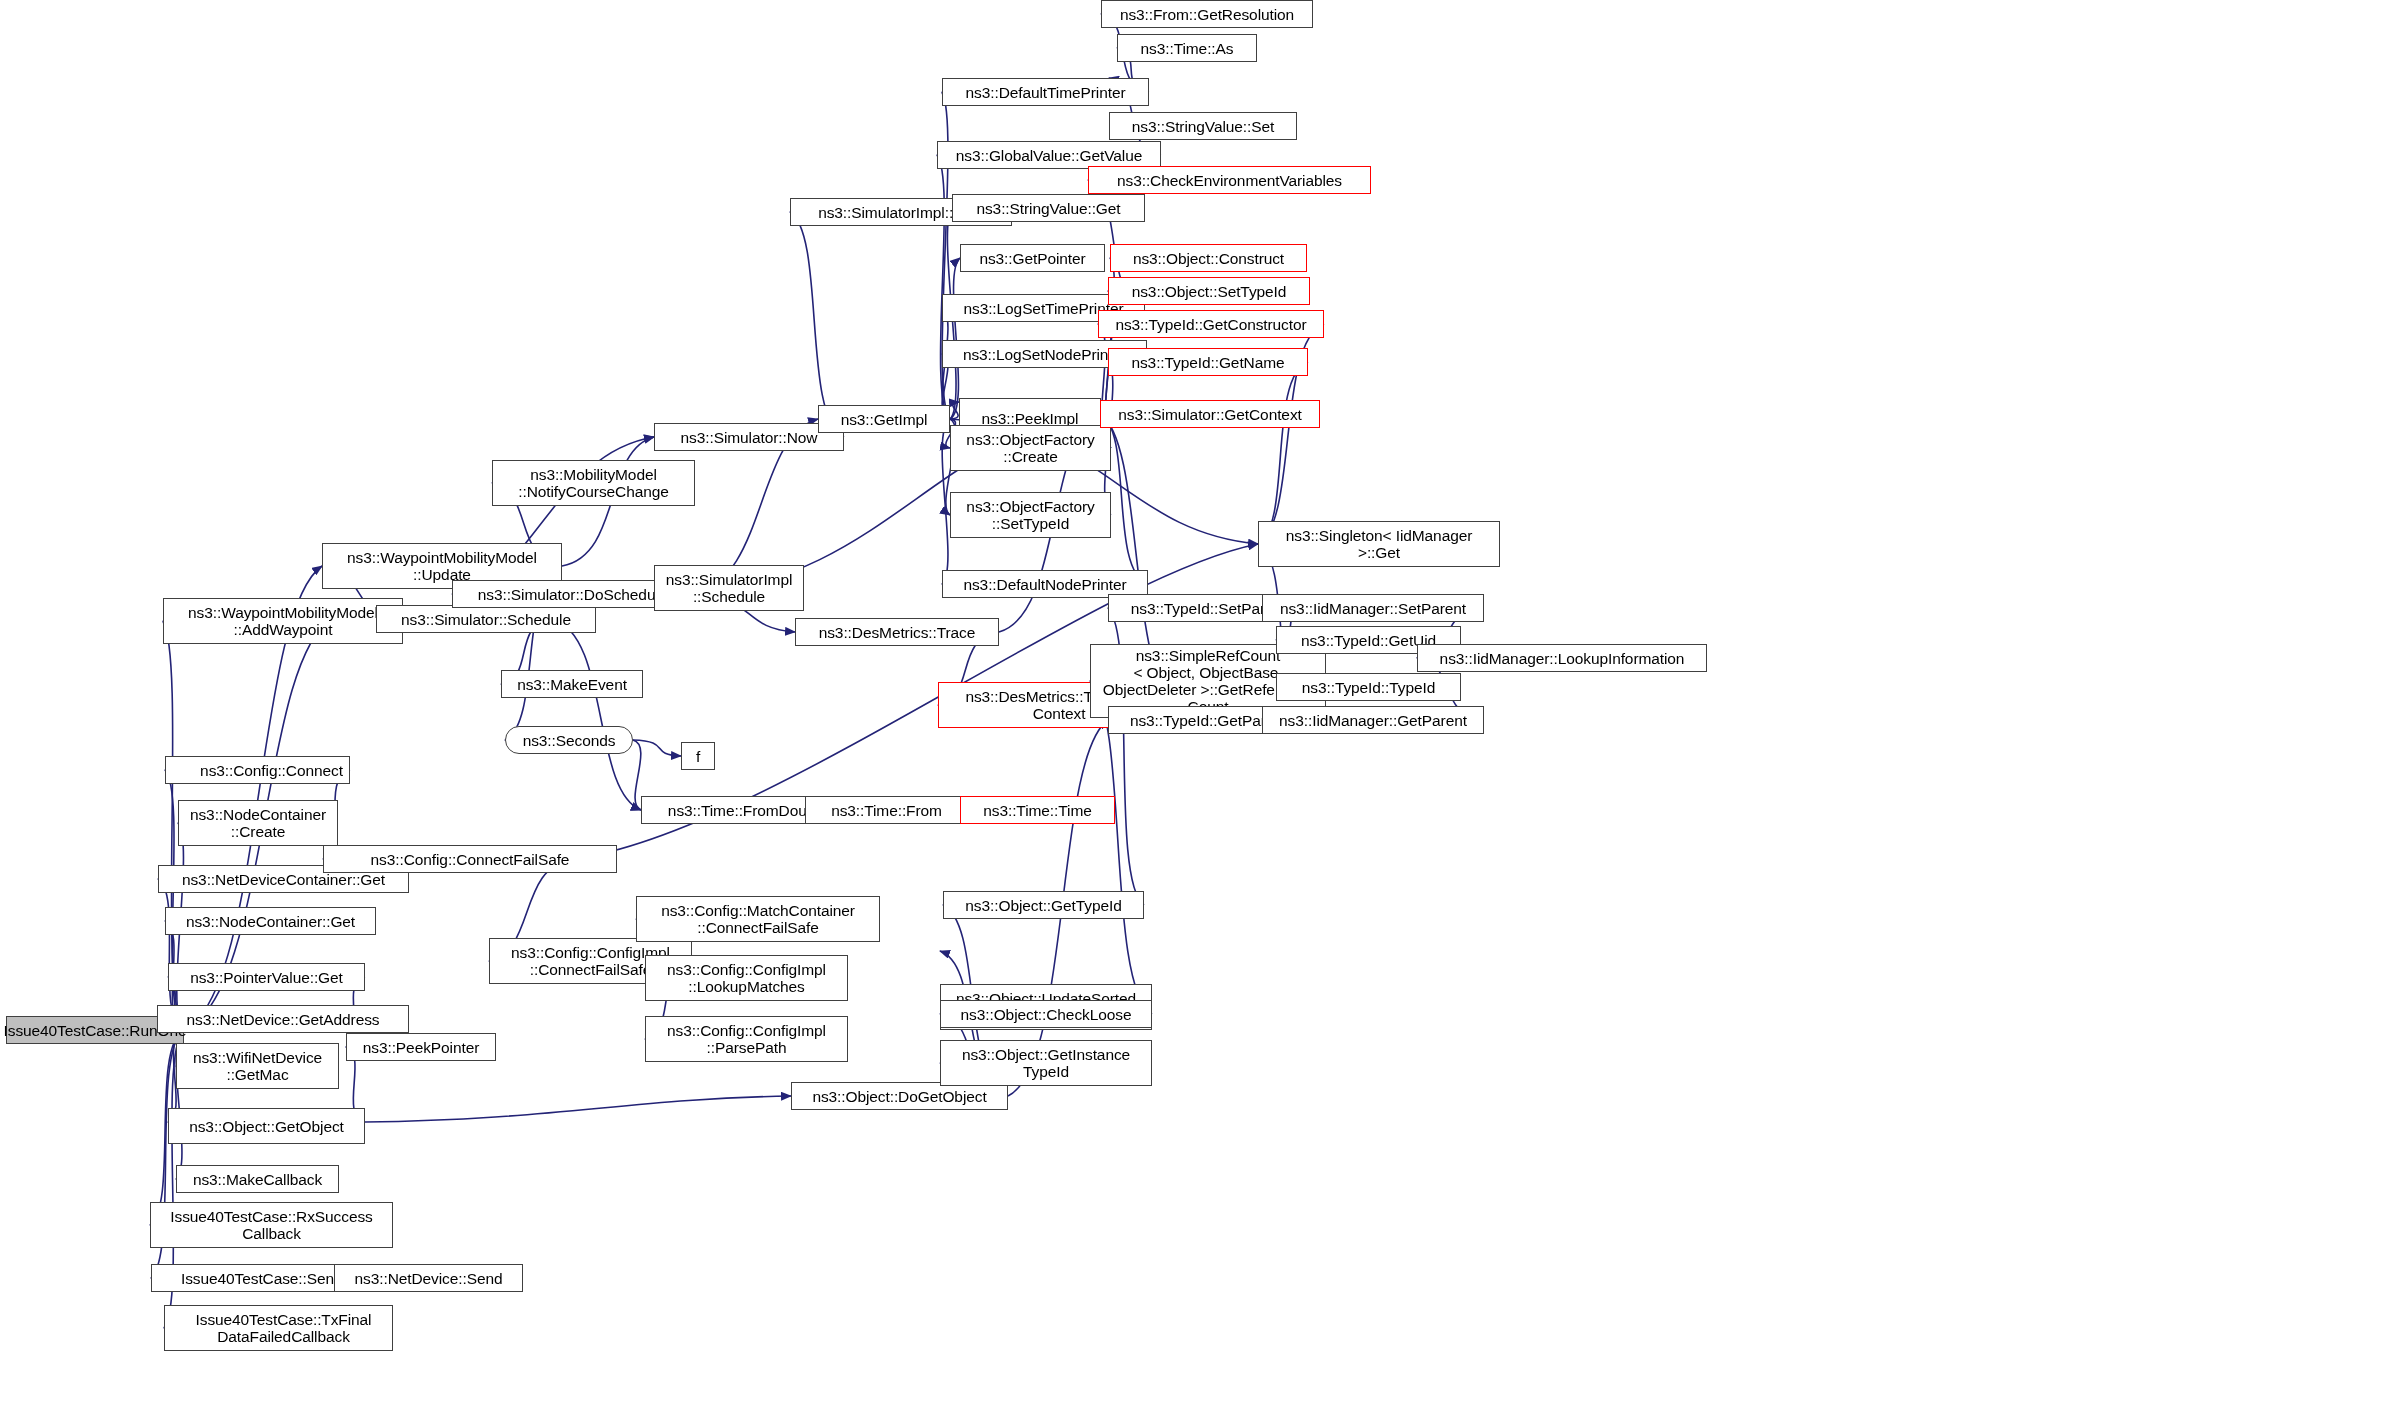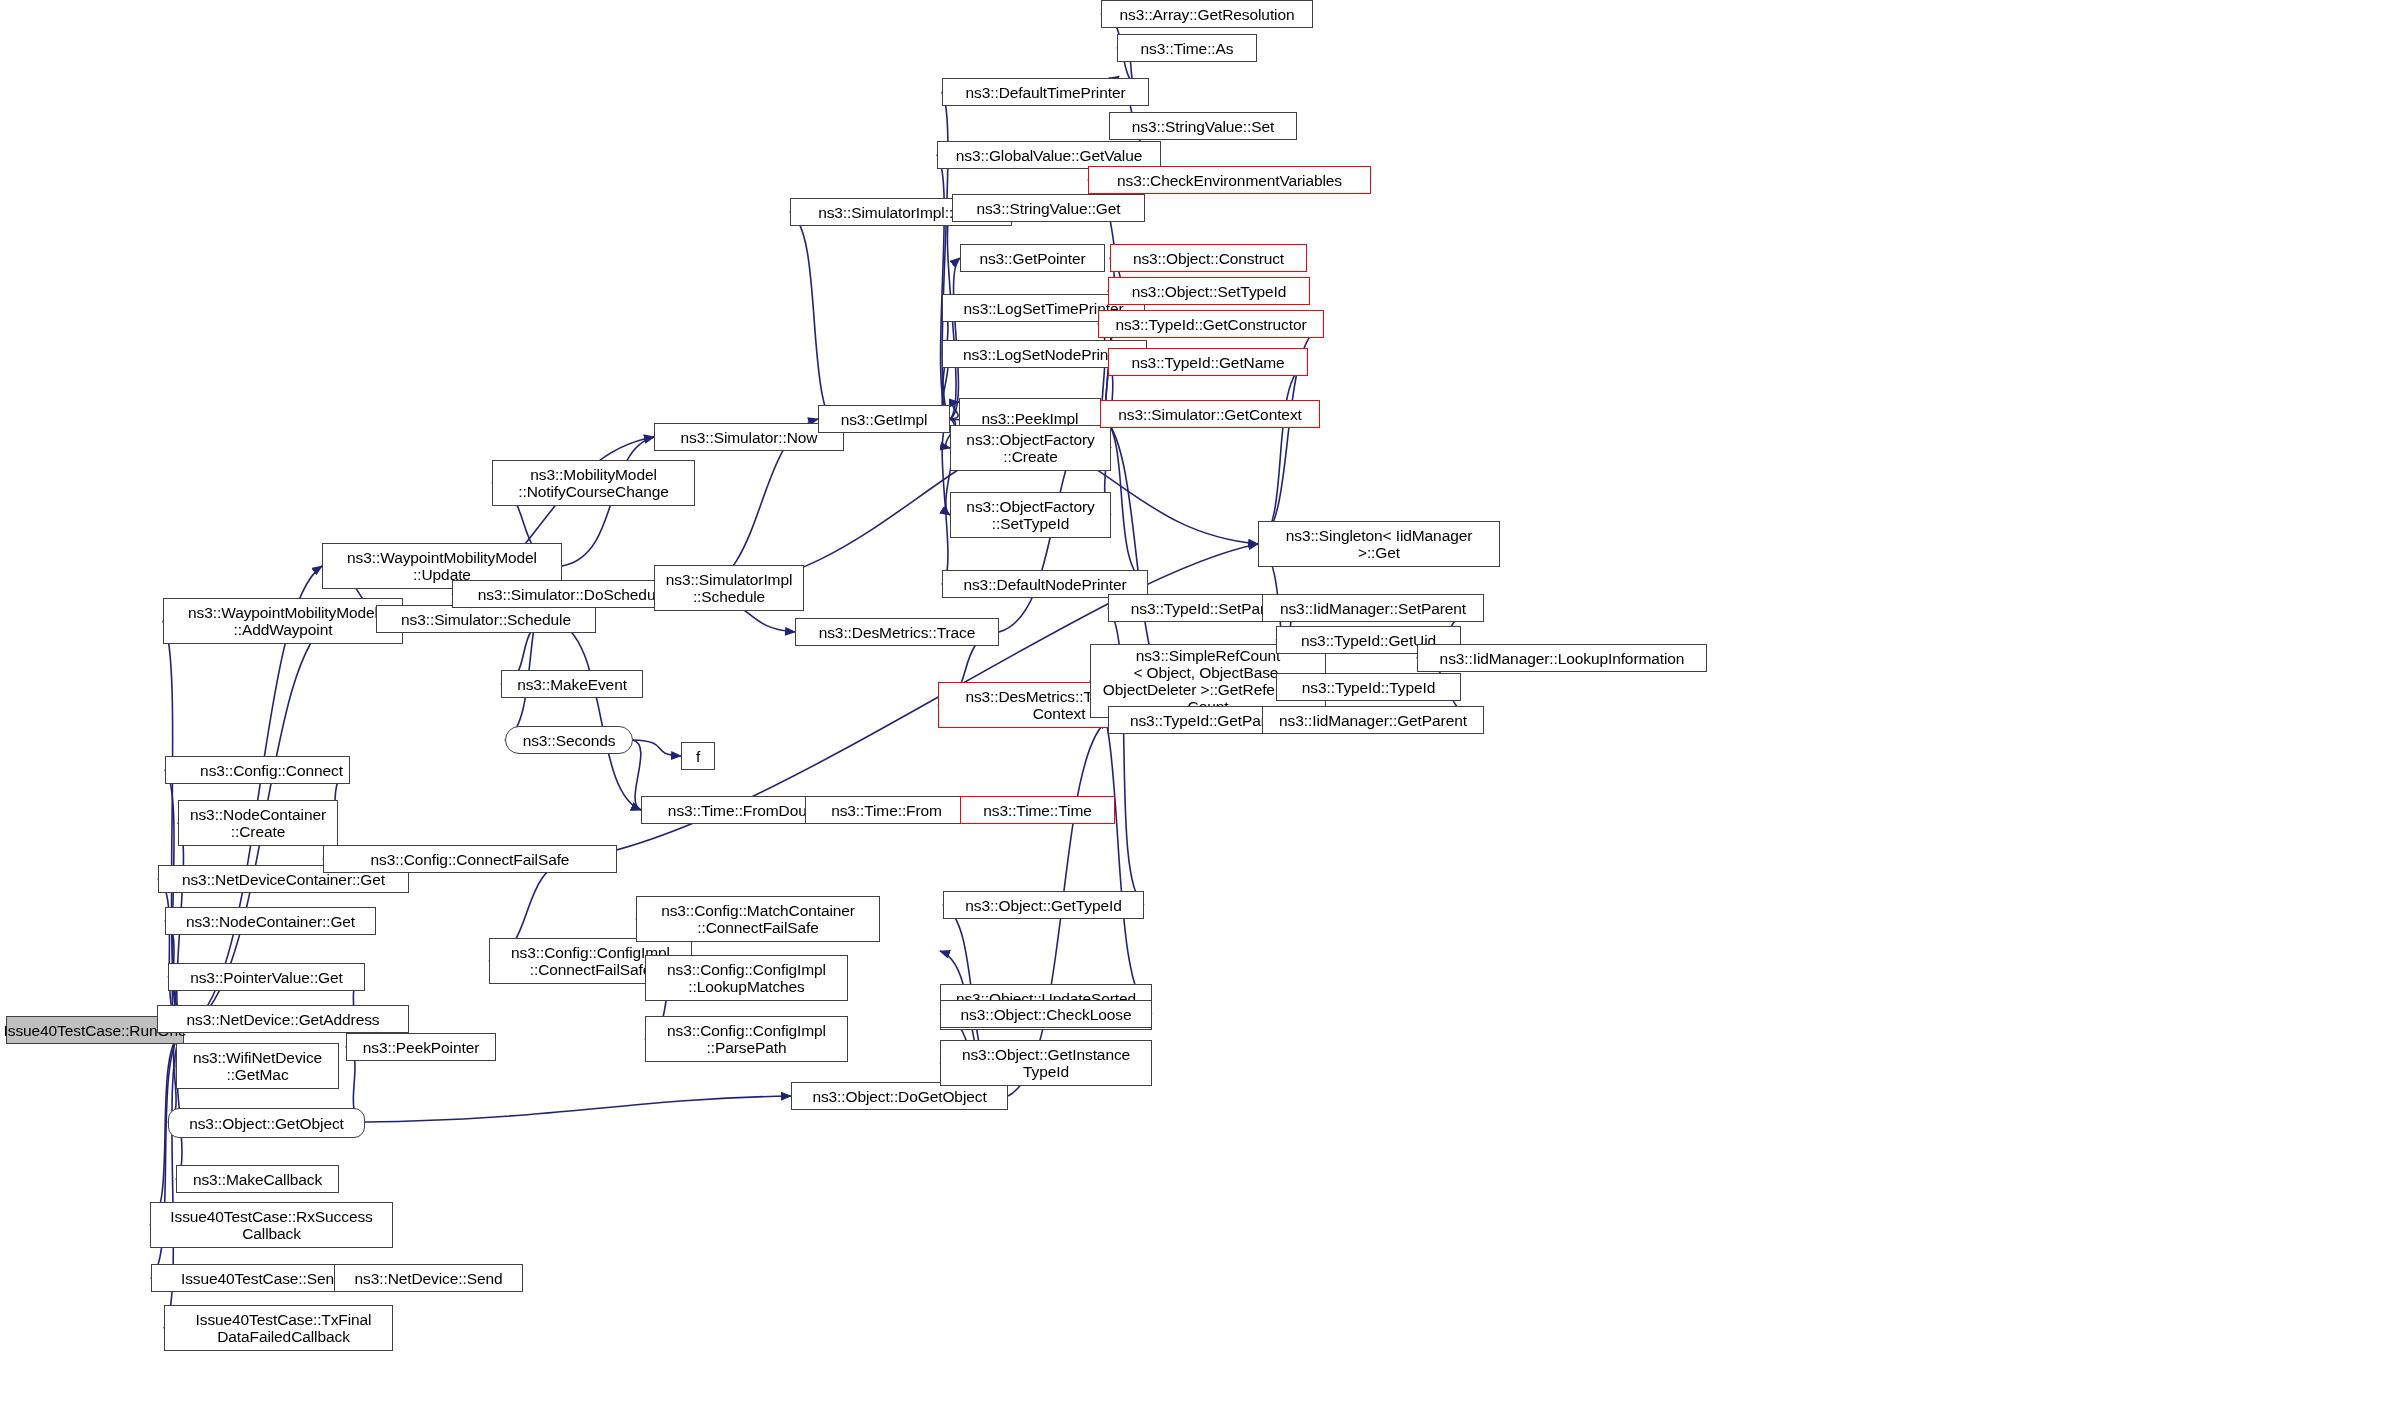--- a/index.html
+++ b/index.html
@@ -116,21 +116,21 @@
 ::AddWaypoint</div>
       <div class="node" style="left: 165px; top: 756px; width: 185px; height: 28px; padding-left: 32px;">ns3::Config::Connect</div>
       <div class="node" style="left: 178px; top: 800px; width: 160px; height: 46px;">ns3::NodeContainer
 ::Create</div>
       <div class="node" style="left: 158px; top: 865px; width: 251px; height: 28px;">ns3::NetDeviceContainer::Get</div>
       <div class="node" style="left: 165px; top: 907px; width: 211px; height: 28px;">ns3::NodeContainer::Get</div>
       <div class="node" style="left: 168px; top: 963px; width: 197px; height: 28px;">ns3::PointerValue::Get</div>
       <div class="node" style="left: 157px; top: 1005px; width: 252px; height: 28px;">ns3::NetDevice::GetAddress</div>
       <div class="node" style="left: 176px; top: 1043px; width: 163px; height: 46px;">ns3::WifiNetDevice
 ::GetMac</div>
-      <div class="node" style="left: 168px; top: 1108px; width: 197px; height: 30px; border-radius: 11px;">ns3::Object::GetObject</div>
+      <div class="node" style="left: 168px; top: 1108px; width: 197px; height: 36px;">ns3::Object::GetObject</div>
       <div class="node" style="left: 176px; top: 1165px; width: 163px; height: 28px;">ns3::MakeCallback</div>
       <div class="node" style="left: 150px; top: 1202px; width: 243px; height: 46px;">Issue40TestCase::RxSuccess
 Callback</div>
       <div class="node" style="left: 151px; top: 1264px; width: 276px; height: 28px;">Issue40TestCase::SendPackets</div>
       <div class="node" style="left: 164px; top: 1305px; width: 229px; height: 46px; padding-left: 14px;">Issue40TestCase::TxFinal
 DataFailedCallback</div>
       <div class="node" style="left: 334px; top: 1264px; width: 189px; height: 28px;">ns3::NetDevice::Send</div>
       <div class="node" style="left: 346px; top: 1033px; width: 150px; height: 28px;">ns3::PeekPointer</div>
       <div class="node" style="left: 322px; top: 543px; width: 240px; height: 46px;">ns3::WaypointMobilityModel
 ::Update</div>
@@ -173,21 +173,21 @@
       <div class="node" style="left: 942px; top: 570px; width: 206px; height: 28px;">ns3::DefaultNodePrinter</div>
       <div class="node red" style="left: 938px; top: 682px; width: 242px; height: 46px;">ns3::DesMetrics::TraceWith
 Context</div>
       <div class="node red" style="left: 960px; top: 796px; width: 155px; height: 28px;">ns3::Time::Time</div>
       <div class="node" style="left: 943px; top: 891px; width: 201px; height: 28px;">ns3::Object::GetTypeId</div>
       <div class="node" style="left: 940px; top: 984px; width: 212px; height: 46px;">ns3::Object::UpdateSorted
 Array</div>
       <div class="node" style="left: 940px; top: 1000px; width: 212px; height: 28px;">ns3::Object::CheckLoose</div>
       <div class="node" style="left: 940px; top: 1040px; width: 212px; height: 46px;">ns3::Object::GetInstance
 TypeId</div>
-      <div class="node" style="left: 1101px; top: 0px; width: 212px; height: 28px;">ns3::Array::GetResolution</div>
+      <div class="node" style="left: 1101px; top: 0px; width: 212px; height: 28px;">ns3::From::GetResolution</div>
       <div class="node" style="left: 1117px; top: 34px; width: 140px; height: 28px;">ns3::Time::As</div>
       <div class="node" style="left: 1109px; top: 64px; width: 188px; height: 28px; margin-top: 48px;">ns3::StringValue::Set</div>
       <div class="node red" style="left: 1088px; top: 166px; width: 283px; height: 28px;">ns3::CheckEnvironmentVariables</div>
       <div class="node red" style="left: 1110px; top: 244px; width: 197px; height: 28px;">ns3::Object::Construct</div>
       <div class="node red" style="left: 1108px; top: 277px; width: 202px; height: 28px;">ns3::Object::SetTypeId</div>
       <div class="node red" style="left: 1098px; top: 310px; width: 226px; height: 28px;">ns3::TypeId::GetConstructor</div>
       <div class="node red" style="left: 1108px; top: 348px; width: 200px; height: 28px;">ns3::TypeId::GetName</div>
       <div class="node red" style="left: 1100px; top: 400px; width: 220px; height: 28px;">ns3::Simulator::GetContext</div>
       <div class="node" style="left: 1258px; top: 521px; width: 242px; height: 46px;">ns3::Singleton&lt; IidManager
 &gt;::Get</div>

